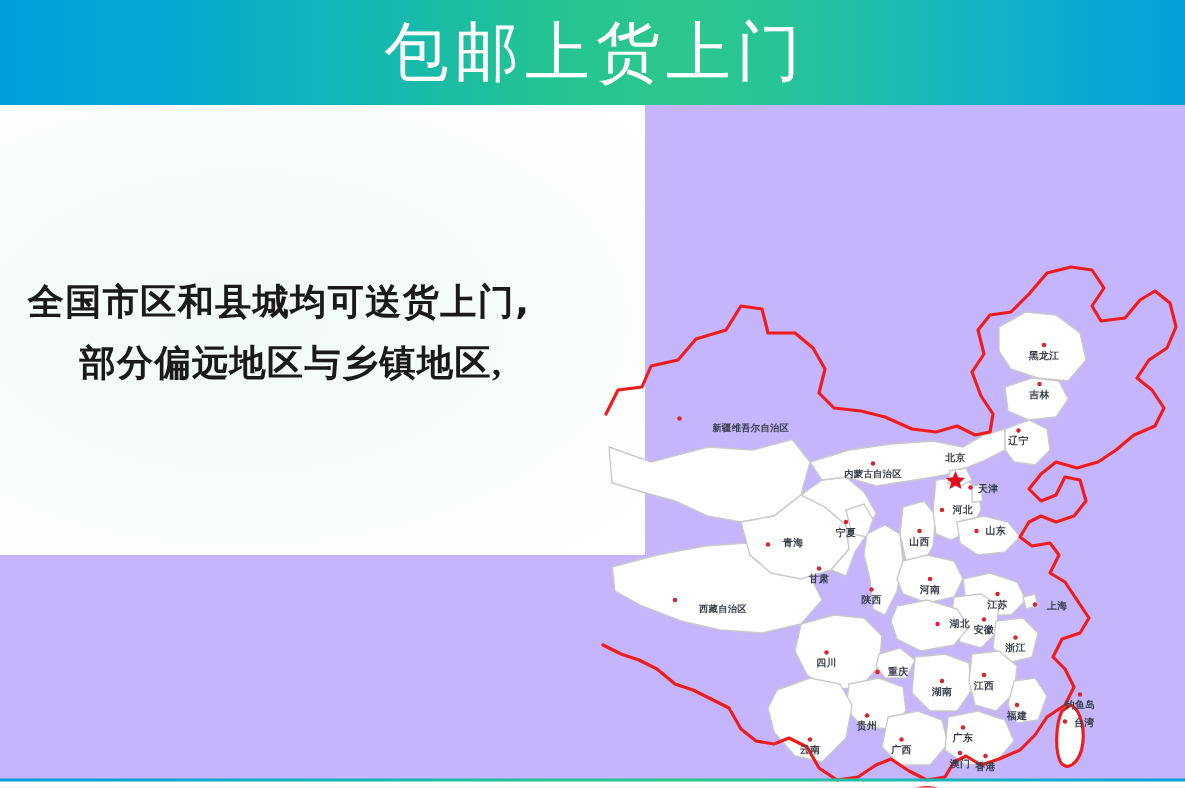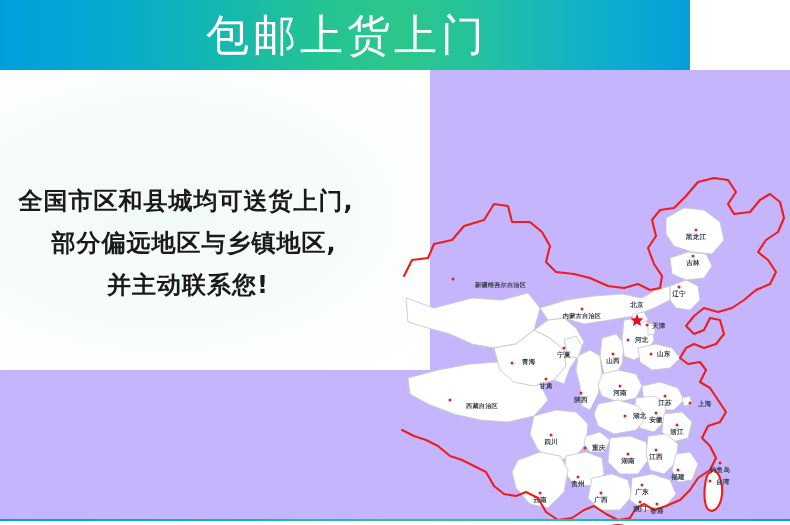--- a/index.html
+++ b/index.html
@@ -12,21 +12,21 @@
   #page{
     position:relative;
     width:790px;height:525px;
     background:#ffffff;
     overflow:hidden;
   }
 
   
   #header-banner{
     position:absolute;left:0;top:0;
-    width:690px;height:70px;
+    width:790px;height:70px;
     background:linear-gradient(90deg,
         #029FDE 0%,
         #06A8D2 14%,
         #12B6B4 30%,
         #23C393 46%,
         #2CC78B 58%,
         #23C1A0 70%,
         #12B1C8 84%,
         #059FDC 100%);
     display:flex;align-items:center;justify-content:center;
@@ -61,21 +61,21 @@
     width:370px;
     text-align:center;
     color:#1a1a1a;
     font-size:24px;
     line-height:42px;
     font-weight:700;
     letter-spacing:1px;
   }
   .msg-line{display:block;white-space:nowrap;}
   .msg-line.l1{text-indent:-14px;}
-  .msg-line.l2{text-indent:2px;}
+  .msg-line.l2{text-indent:2px;font-family:Liberation Serif, serif;}
   .msg-line.l3{text-indent:-4px;}
   .msg-line.l4{text-indent:-10px;}
 
   
   #map-wrap{
     position:absolute;left:398px;top:78px;
     width:392px;height:420px;
   }
   #china-map{display:block;width:392px;height:420px;}
   .prov-border{fill:#ffffff;stroke:#c9c9c9;stroke-width:0.9;}
@@ -116,21 +116,20 @@
     <div id="header-title">包邮上货上门</div>
   </div>
 
   <div id="body-area">
 
     <div id="left-tint"></div>
 
     <div id="message-block">
       <span class="msg-line l1">全国市区和县城均可送货上门,</span>
       <span class="msg-line l2">部分偏远地区与乡镇地区,</span>
-      <span class="msg-line l4">并主动联系您!</span>
     </div>
 
     <div id="map-wrap">
       <svg id="china-map" viewBox="0 0 392 420">
 
         <g>
 
           <path class="prov-border" d="M8,150 L36,160 L74,150 L104,152 L130,145 L142,160 L136,182 L118,196 L96,200 L74,196 L52,186 L30,180 L10,174 Z"></path>
 
           <path class="prov-border" d="M10,230 L40,222 L72,216 L100,214 L126,218 L140,232 L150,252 L136,268 L110,274 L82,272 L56,266 L30,256 L12,246 Z"></path>

